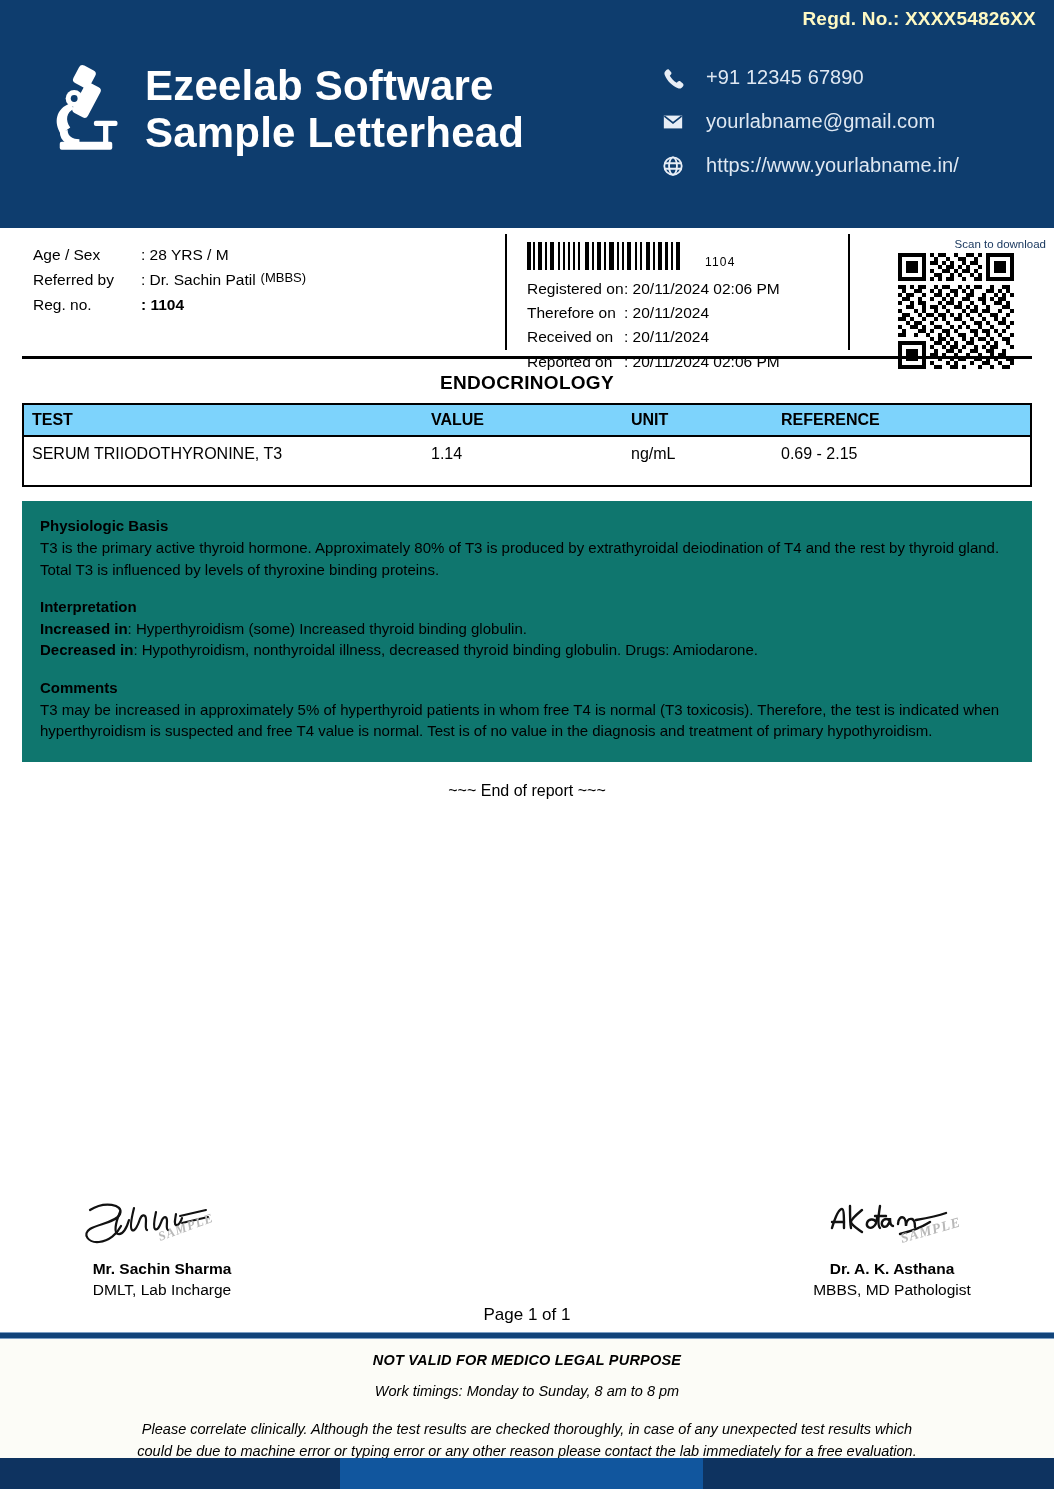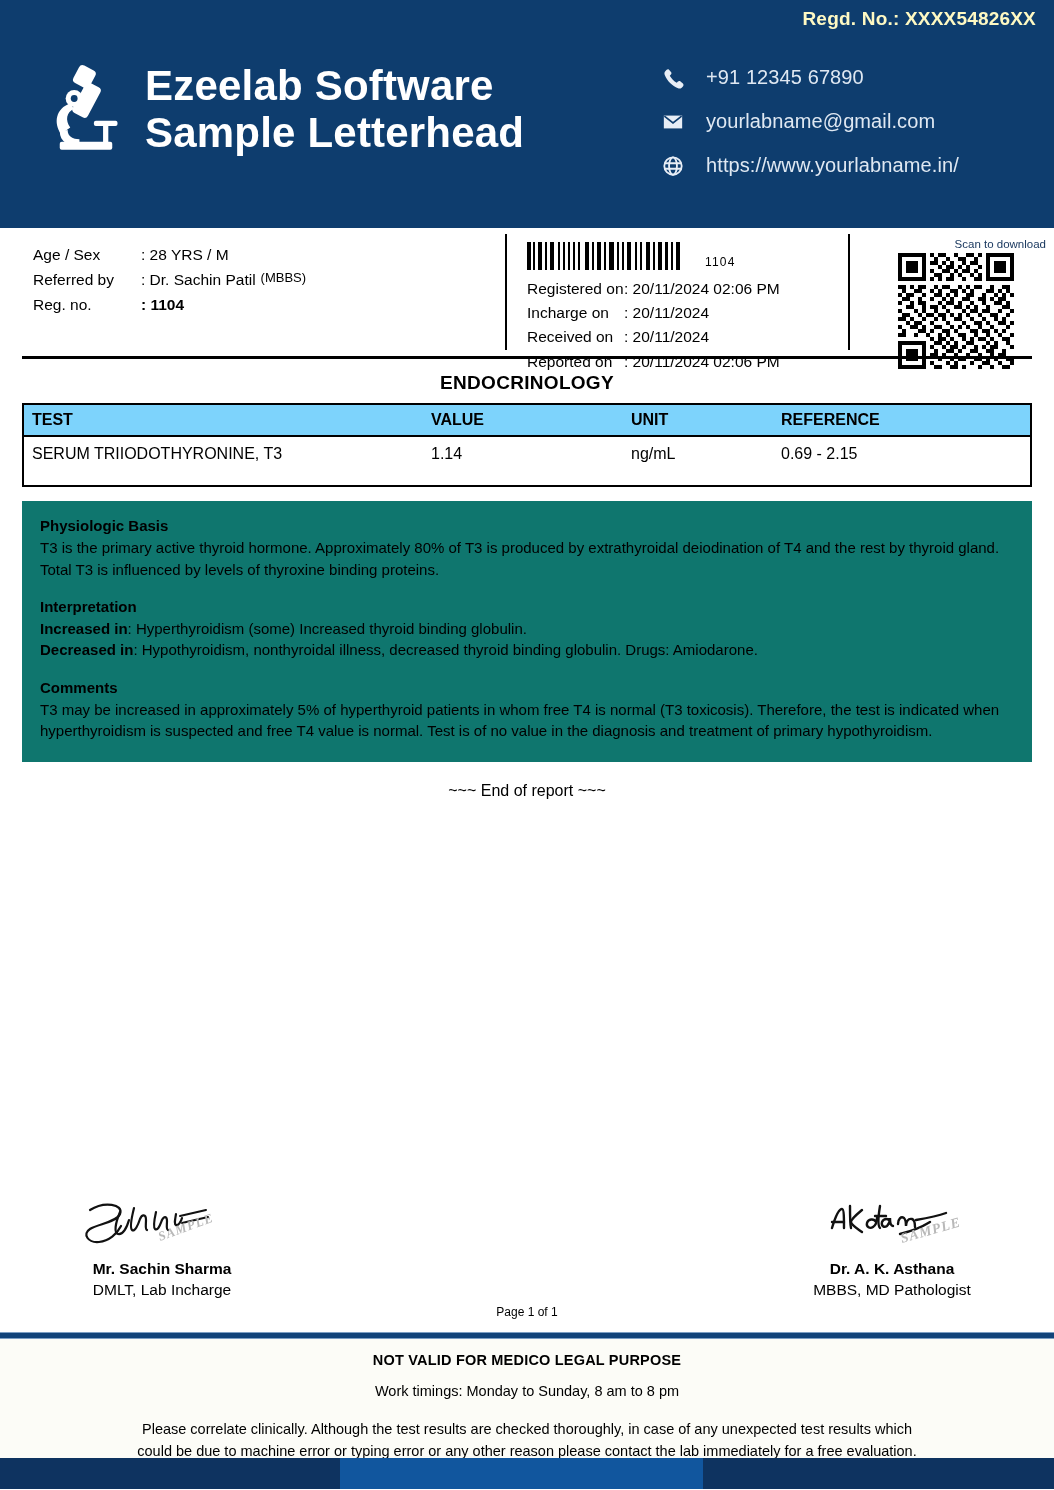--- a/index.html
+++ b/index.html
@@ -203,29 +203,30 @@
   .sig-block.left { left: 22px; }
   .sig-block.right { right: 22px; }
   .sig-img { height: 58px; display:block; margin: 0 auto 6px auto; }
   .sig-name { font-size: 15.5px; font-weight: bold; }
   .sig-role { font-size: 15.5px; margin-top: 3px; }
   .page-no {
     position: absolute;
     left: 0; right: 0;
     top: 1305px;
     text-align: center;
-    font-size: 12px;
+    font-size: 17px;
   }
 
   
   .footer {
     position: absolute;
     left: 0; right: 0;
     top: 1332px;
     height: 158px;
+    font-style: italic;
   }
   .footer-rule {
     height: 7px;
     background: #12447a;
     border-top: 1px solid #7d9fc4;
     border-bottom: 1px solid #7d9fc4;
   }
   .footer-body {
     background: #fcfcf7;
     padding-top: 13px;
@@ -354,21 +355,21 @@
         </g>
       </svg>
       <span class="barcode-num">1104</span>
     </div>
 
     <div class="date-row">
       <span class="date-label">Registered on</span>
       <span>: 20/11/2024 02:06 PM</span>
     </div>
     <div class="date-row">
-      <span class="date-label">Incharge on</span>
+      <span class="date-label">Therefore on</span>
       <span>: 20/11/2024</span>
     </div>
     <div class="date-row">
       <span class="date-label">Received on</span>
       <span>: 20/11/2024</span>
     </div>
     <div class="date-row">
       <span class="date-label">Reported on</span>
       <span>: 20/11/2024 02:06 PM</span>
     </div>

